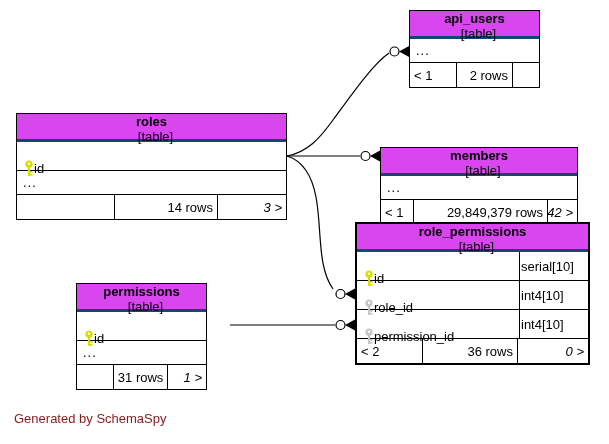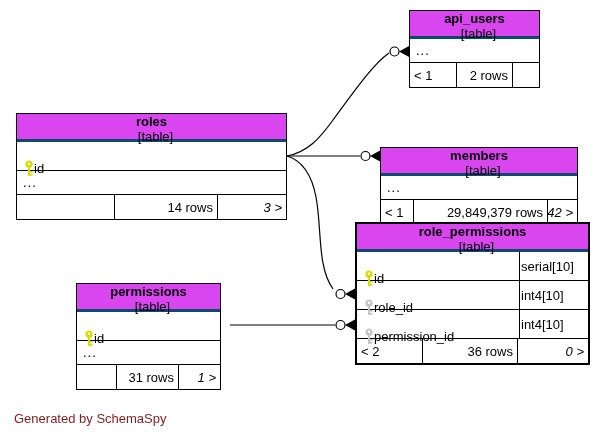--- a/index.html
+++ b/index.html
@@ -186,21 +186,21 @@
       </span>
       <span class="coltype">int4[10]</span>
     </div>
     <div class="tfoot">
       <span class="fc left">&lt; 2</span>
       <span class="fc mid">36 rows</span>
       <span class="fc right">0 &gt;</span>
     </div>
   </div>
 
-  <div class="tbl t-permissions" style="left:76px;top:283px;width:145px;">
+  <div class="tbl t-permissions" style="left:76px;top:283px;width:131px;">
     <div class="thead">
       <span class="tname">permissions</span>
       <span class="ttype">[table]</span>
     </div>
     <div class="colrow">
       <span class="colname">
         <svg class="keyicon" viewBox="0 0 10 17">
           <circle class="kfill-pk" cx="5" cy="4.2" r="3.6"></circle>
           <circle cx="5" cy="3.8" r="1.2" fill="#fff"></circle>
           <rect class="kfill-pk" x="3.9" y="7" width="2.2" height="9"></rect>

